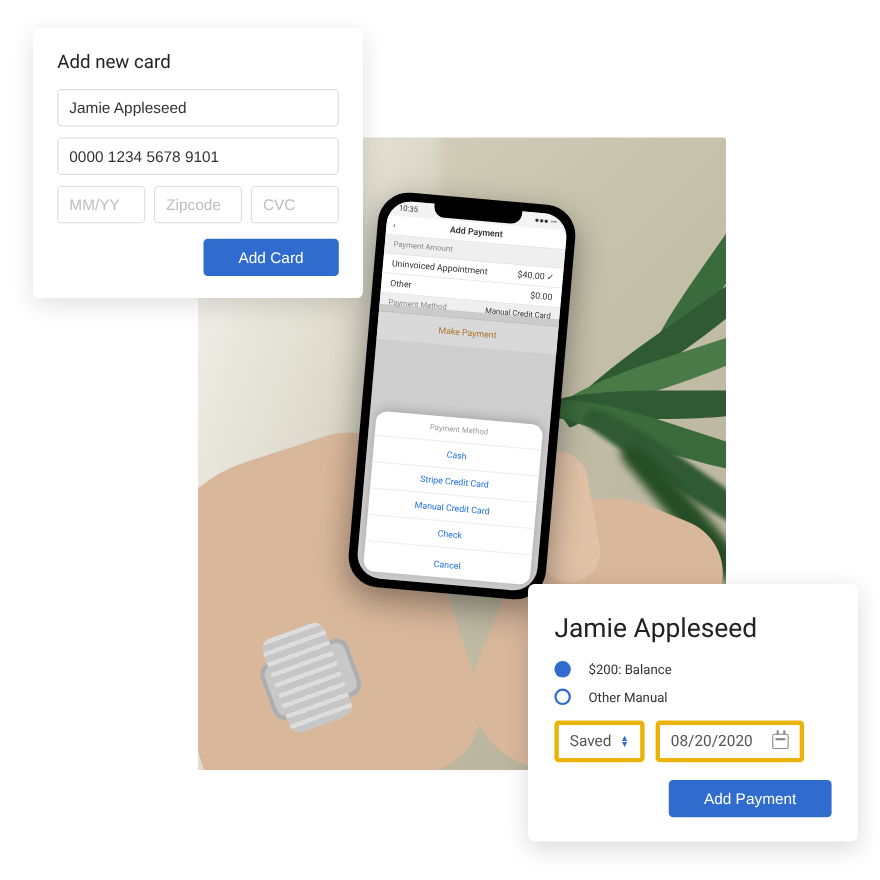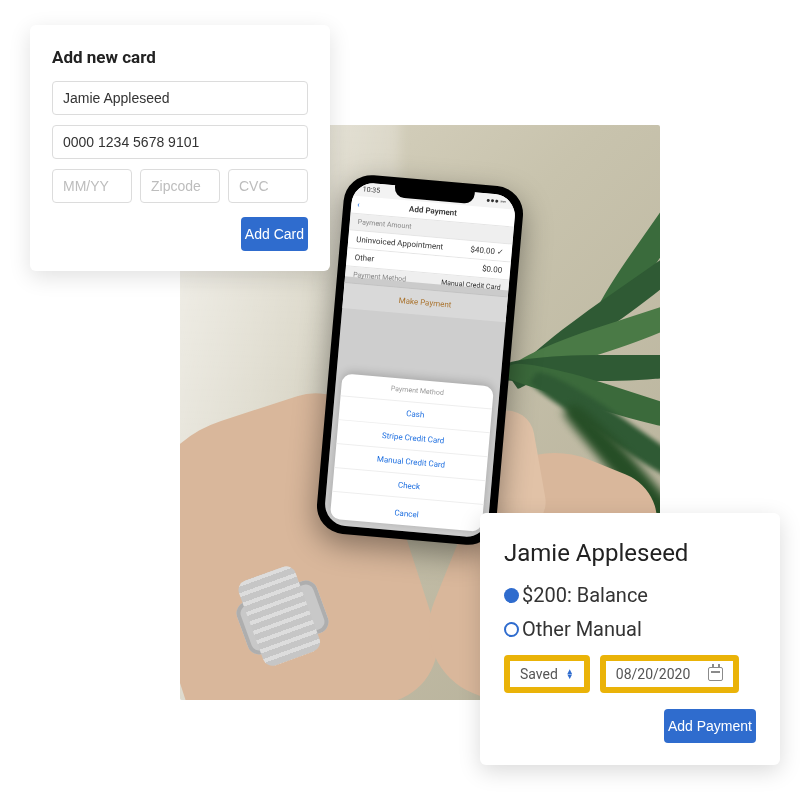--- a/index.html
+++ b/index.html
@@ -95,53 +95,53 @@
   .dim{position:absolute;inset:0;top:95px;bottom:0;background:rgba(0,0,0,.15);}
 
   
   .card-panel{
     position:absolute; left:30px; top:25px;
     width:300px; background:#fff;
     border-radius:6px; padding:22px 22px 20px;
     box-shadow: 0 6px 22px rgba(0,0,0,.12);
     z-index:10;
   }
-  .card-panel h3{ font-size:17px; font-weight:700; color:#222; margin-bottom:14px;}
+  .card-panel h3{ font-size:17px; font-weight:400; color:#222; margin-bottom:14px;}
   .field{
     width:100%; height:34px;
     border:1px solid #dcdcdc; border-radius:4px;
     padding:0 10px; font-size:14px; color:#333;
     margin-bottom:10px; outline:none;
   }
   .field::placeholder{ color:#bdbdbd; }
   .row3{ display:flex; gap:8px;align-items:center; }
   .row3 .field{ flex:1; min-width:0; margin-bottom:14px;}
   .btn{
     background:#2f6cce; color:#fff; border:none;
-    padding:9px 4px; font-size:14px; border-radius:4px;
+    padding:9px 32px; font-size:14px; border-radius:4px;
     cursor:pointer;
   }
   .right{ text-align:right; }
 
   
   .pay-panel{
     position:absolute; right:20px; bottom:35px;
     width:300px; background:#fff;
     border-radius:6px; padding:26px 24px 22px;
     box-shadow: 0 6px 22px rgba(0,0,0,.15);
     z-index:10;
   }
   .pay-panel h2{ font-size:24px; font-weight:400; color:#222; margin-bottom:16px;}
-  .radio-row{ display:flex; align-items:center; gap:3px; margin-bottom:10px; font-size:20px; color:#333; cursor:pointer;}
+  .radio-row{ display:flex; align-items:center; gap:16px; margin-bottom:10px; font-size:12px; color:#333; cursor:pointer;}
   .radio{ width:15px;height:15px;border-radius:50%;position:relative;flex:none;}
   .radio.filled{ background:#2f6cce; }
   .radio.empty{ border:2px solid #2f6cce; }
   .controls{ display:flex; gap:10px; margin:14px 0 16px;}
   .select, .date{
-    border:6px solid #eab308; border-radius:4px;
+    border:4px solid #eab308; border-radius:4px;
     height:38px; display:flex; align-items:center;
     padding:0 10px; font-size:14px; color:#555; background:#fff;
     cursor:pointer;
   }
   .select{ gap:8px; }
   .spin{ display:flex;flex-direction:column;line-height:5px;font-size:8px;color:#2f6cce;}
   .date{ gap:18px; }
   .cal-icon{ width:15px;height:14px;border:1.5px solid #8a8a8a;border-radius:2px;position:relative;}
   .cal-icon::before{content:"";position:absolute;left:2px;right:2px;top:3px;height:1.5px;background:#8a8a8a;}
   .cal-icon::after{content:"";position:absolute;left:3px;top:-4px;width:2px;height:4px;background:#8a8a8a;box-shadow:6px 0 #8a8a8a;}

